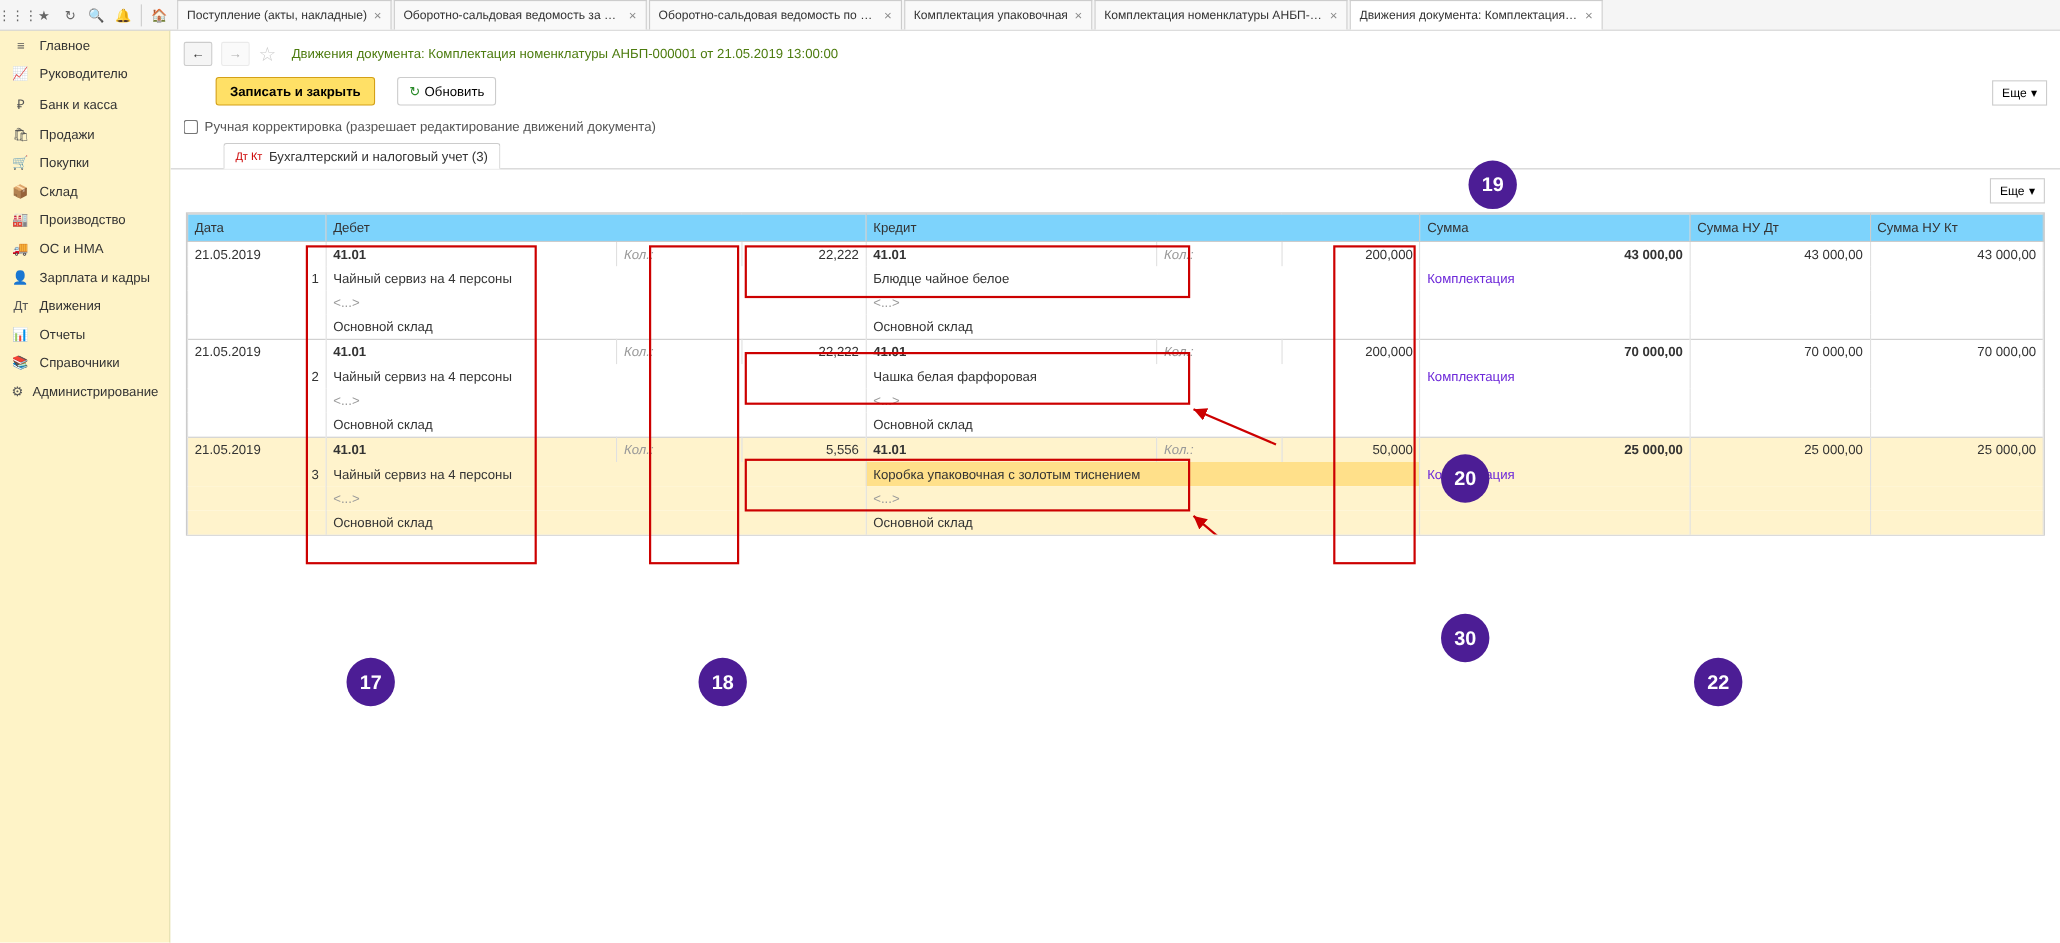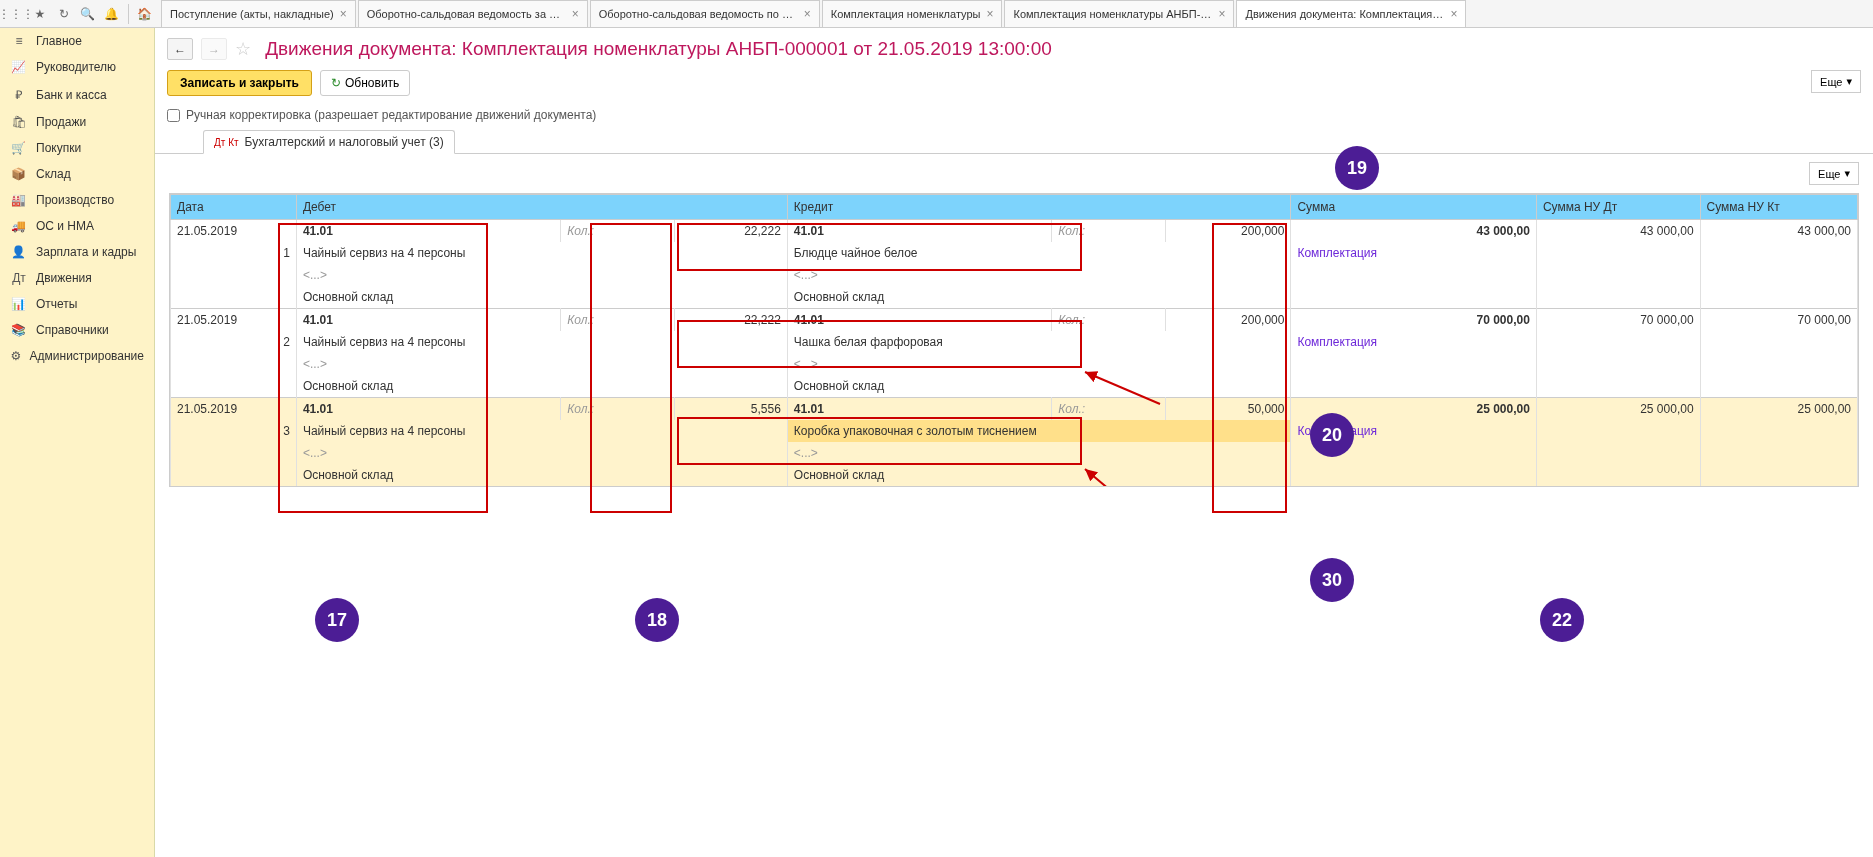--- a/index.html
+++ b/index.html
@@ -19,24 +19,24 @@
 .layout { display: flex; height: calc(100vh - 28px); }
 .sidebar { width: 155px; background: #fef3c7; border-right: 1px solid #d9d9a8; }
 .sidebar-item { display: flex; align-items: center; padding: 6px 10px; cursor: pointer; color: #333; font-size: 12px; }
 .sidebar-item .s-icon { width: 18px; margin-right: 8px; display: flex; align-items: center; justify-content: center; color: #555; }
 .main { flex: 1; background: #fff; position: relative; overflow: auto; }
 
 
 .nav-row { display: flex; align-items: center; padding: 10px 12px 6px; gap: 8px; }
 .nav-btn { width: 26px; height: 22px; border: 1px solid #ccc; background: #f5f5f5; display: flex; align-items: center; justify-content: center; cursor: pointer; border-radius: 2px; }
 .nav-btn.disabled { opacity: 0.4; }
-.page-title { font-size: 19px; font-weight: normal; color: #be185d; margin-left: 6px; }
+.page-title { font-size: 12px; font-weight: normal; color: #4d7c0f; margin-left: 6px; }
 .star { color: #ccc; font-size: 18px; }
 
-.toolbar-row { display: flex; align-items: flex-start; padding: 4px 12px 10px; gap: 8px; }
+.toolbar-row { display: flex; align-items: flex-end; padding: 4px 12px 10px; gap: 20px; margin-left: 29px; }
 .btn-primary { background: #ffe066; border: 1px solid #d4a017; padding: 5px 12px; font-weight: bold; cursor: pointer; border-radius: 3px; font-size: 12px; }
 .btn-secondary { background: #fff; border: 1px solid #ccc; padding: 5px 10px; cursor: pointer; border-radius: 3px; font-size: 12px; display: flex; align-items: center; gap: 4px; }
 .btn-more { margin-left: auto; background: #fff; border: 1px solid #ccc; padding: 4px 8px; cursor: pointer; font-size: 11px; display: flex; align-items: center; gap: 4px; }
 
 .check-row { padding: 2px 12px 8px; display: flex; align-items: center; gap: 6px; color: #555; font-size: 12px; }
 .check-row input { margin: 0; }
 
 .inner-tabs { border-bottom: 1px solid #ccc; padding: 0 12px; display: flex; }
 .inner-tab { border: 1px solid #ccc; border-bottom: 1px solid #fff; background: #fff; padding: 4px 10px; font-size: 12px; margin-bottom: -1px; display: flex; align-items: center; gap: 6px; border-radius: 3px 3px 0 0; margin-left: 36px; }
 .inner-tab .ii { color: #c00; font-size: 10px; }
@@ -83,21 +83,21 @@
       </div>
       <div class="tab">
         <span class="tab-label">Оборотно-сальдовая ведомость за 2019 г. ...</span>
         <span class="close">×</span>
       </div>
       <div class="tab">
         <span class="tab-label">Оборотно-сальдовая ведомость по счету 4...</span>
         <span class="close">×</span>
       </div>
       <div class="tab">
-        <span class="tab-label">Комплектация номенклатуры</span>
+        <span class="tab-label">Комплектация упаковочная</span>
         <span class="close">×</span>
       </div>
       <div class="tab">
         <span class="tab-label">Комплектация номенклатуры АНБП-000001...</span>
         <span class="close">×</span>
       </div>
       <div class="tab active">
         <span class="tab-label">Движения документа: Комплектация номен...</span>
         <span class="close">×</span>
       </div>

